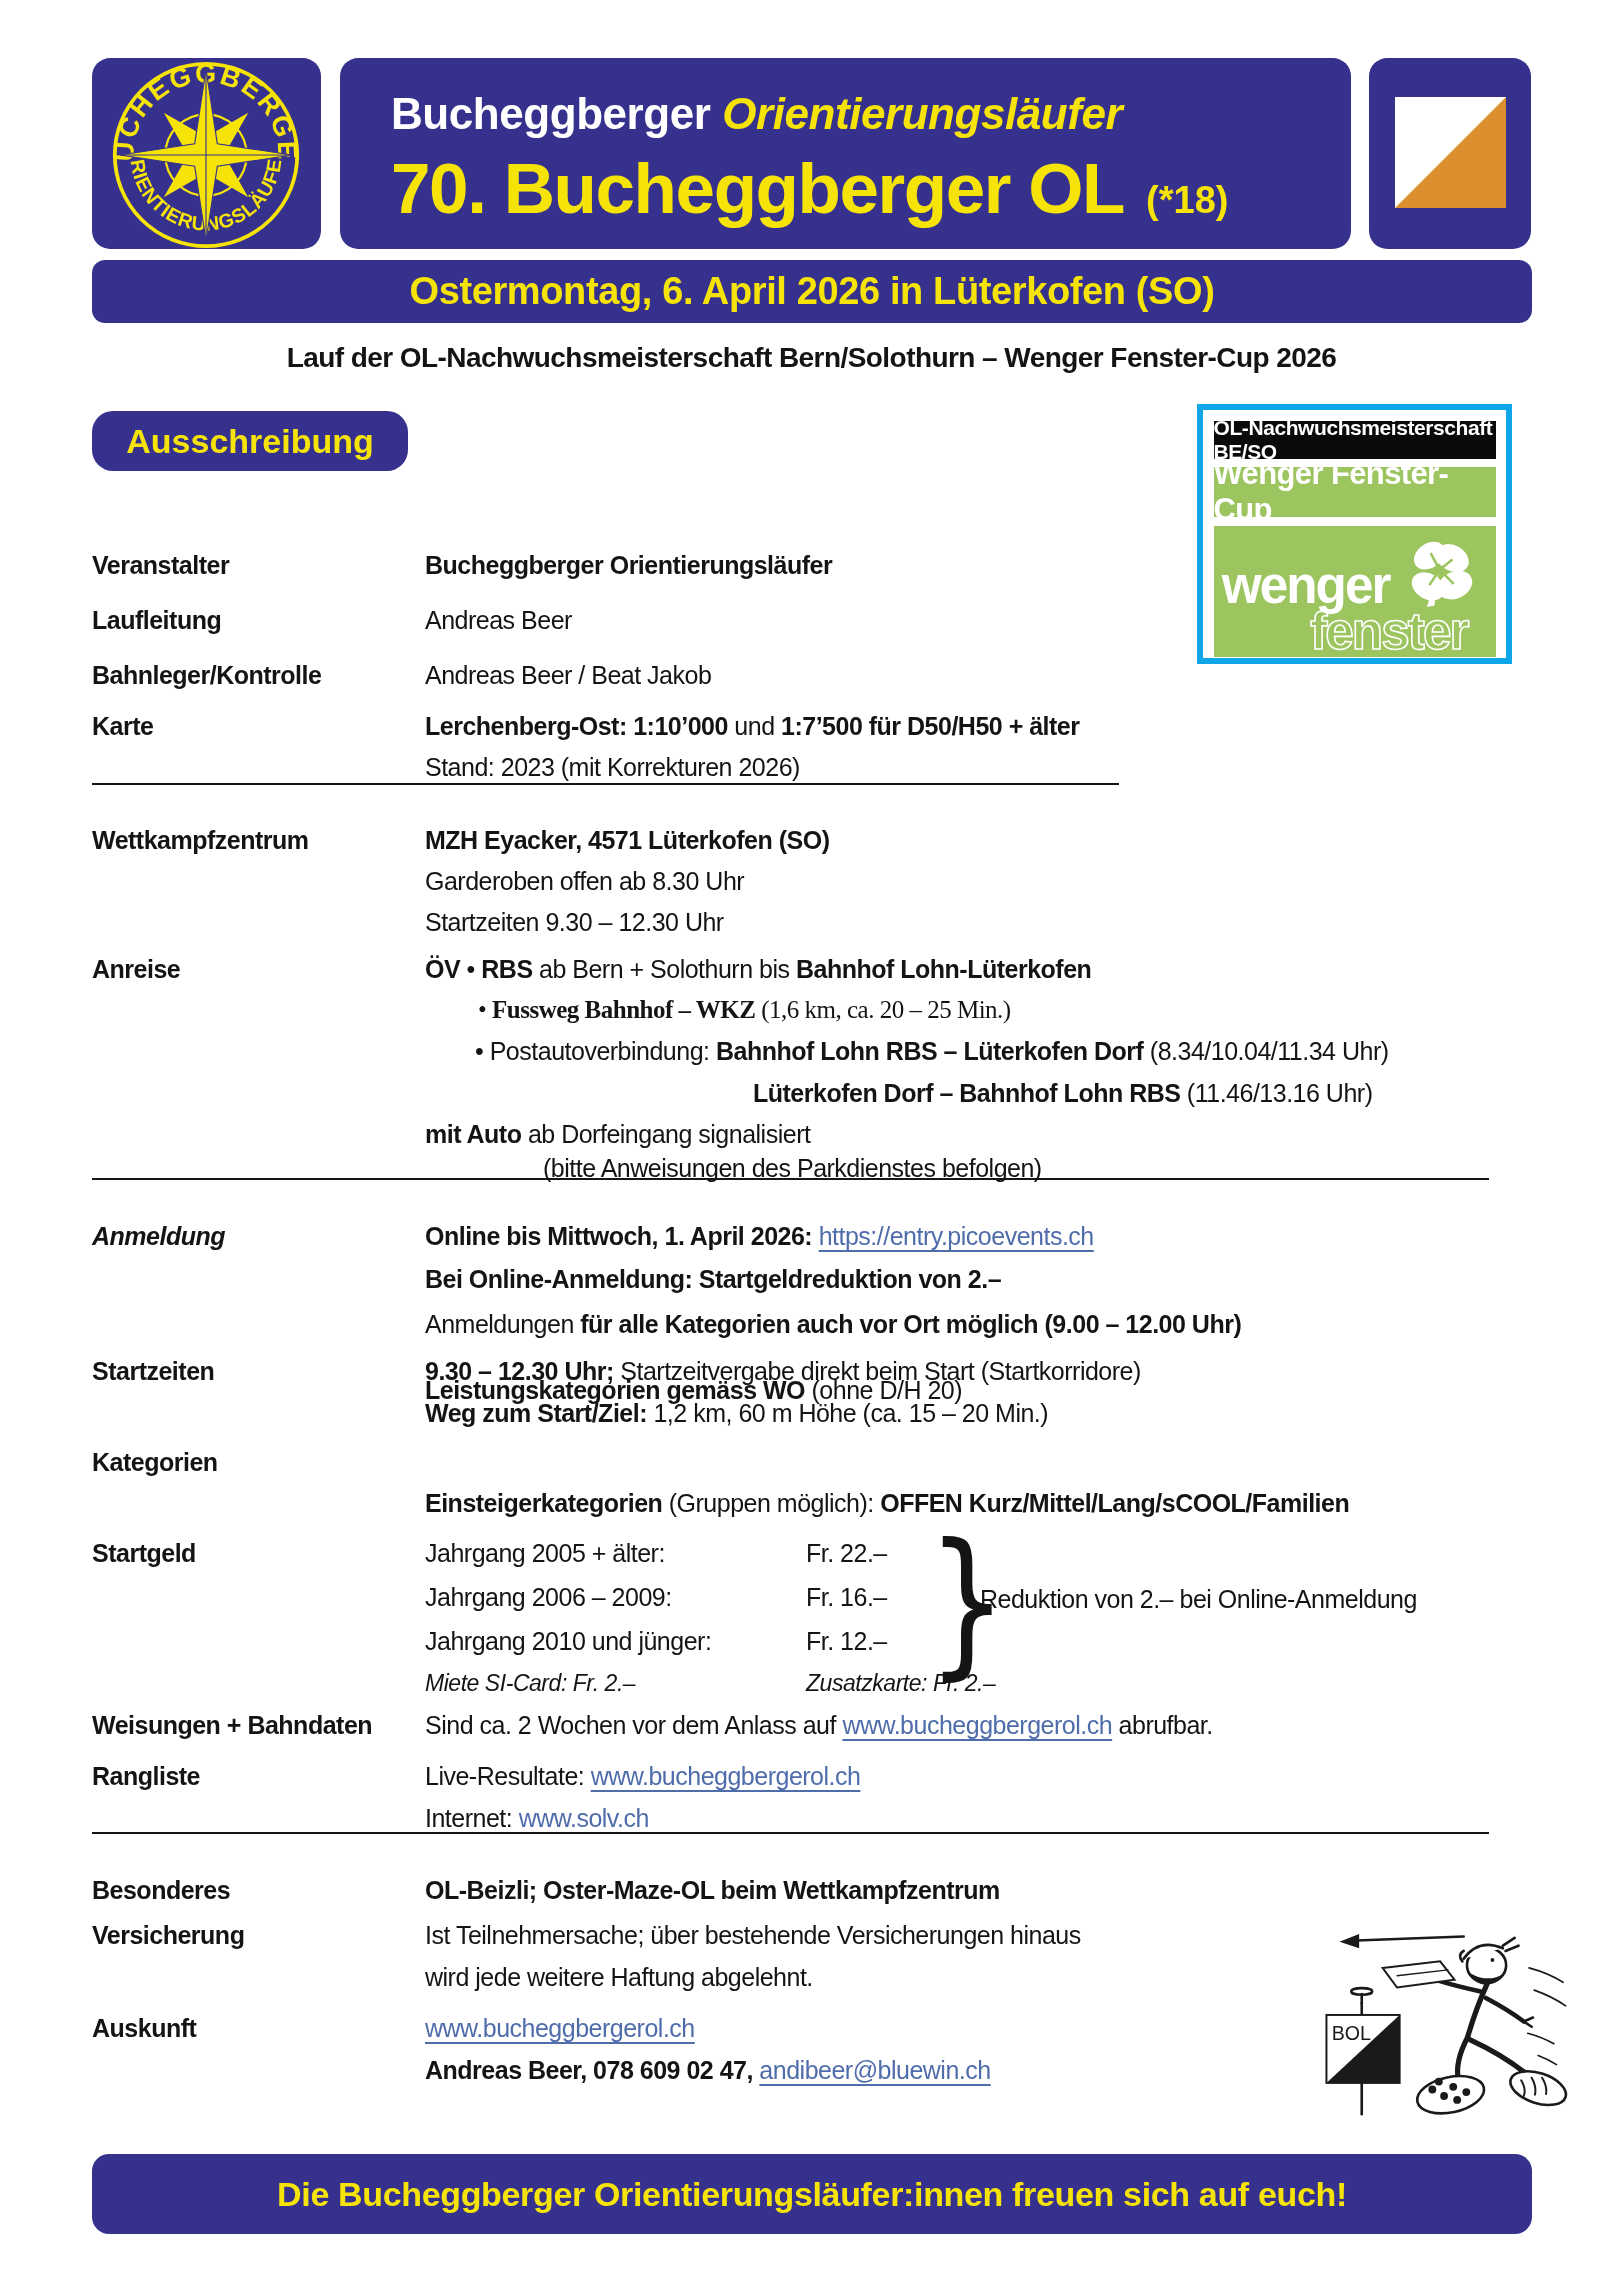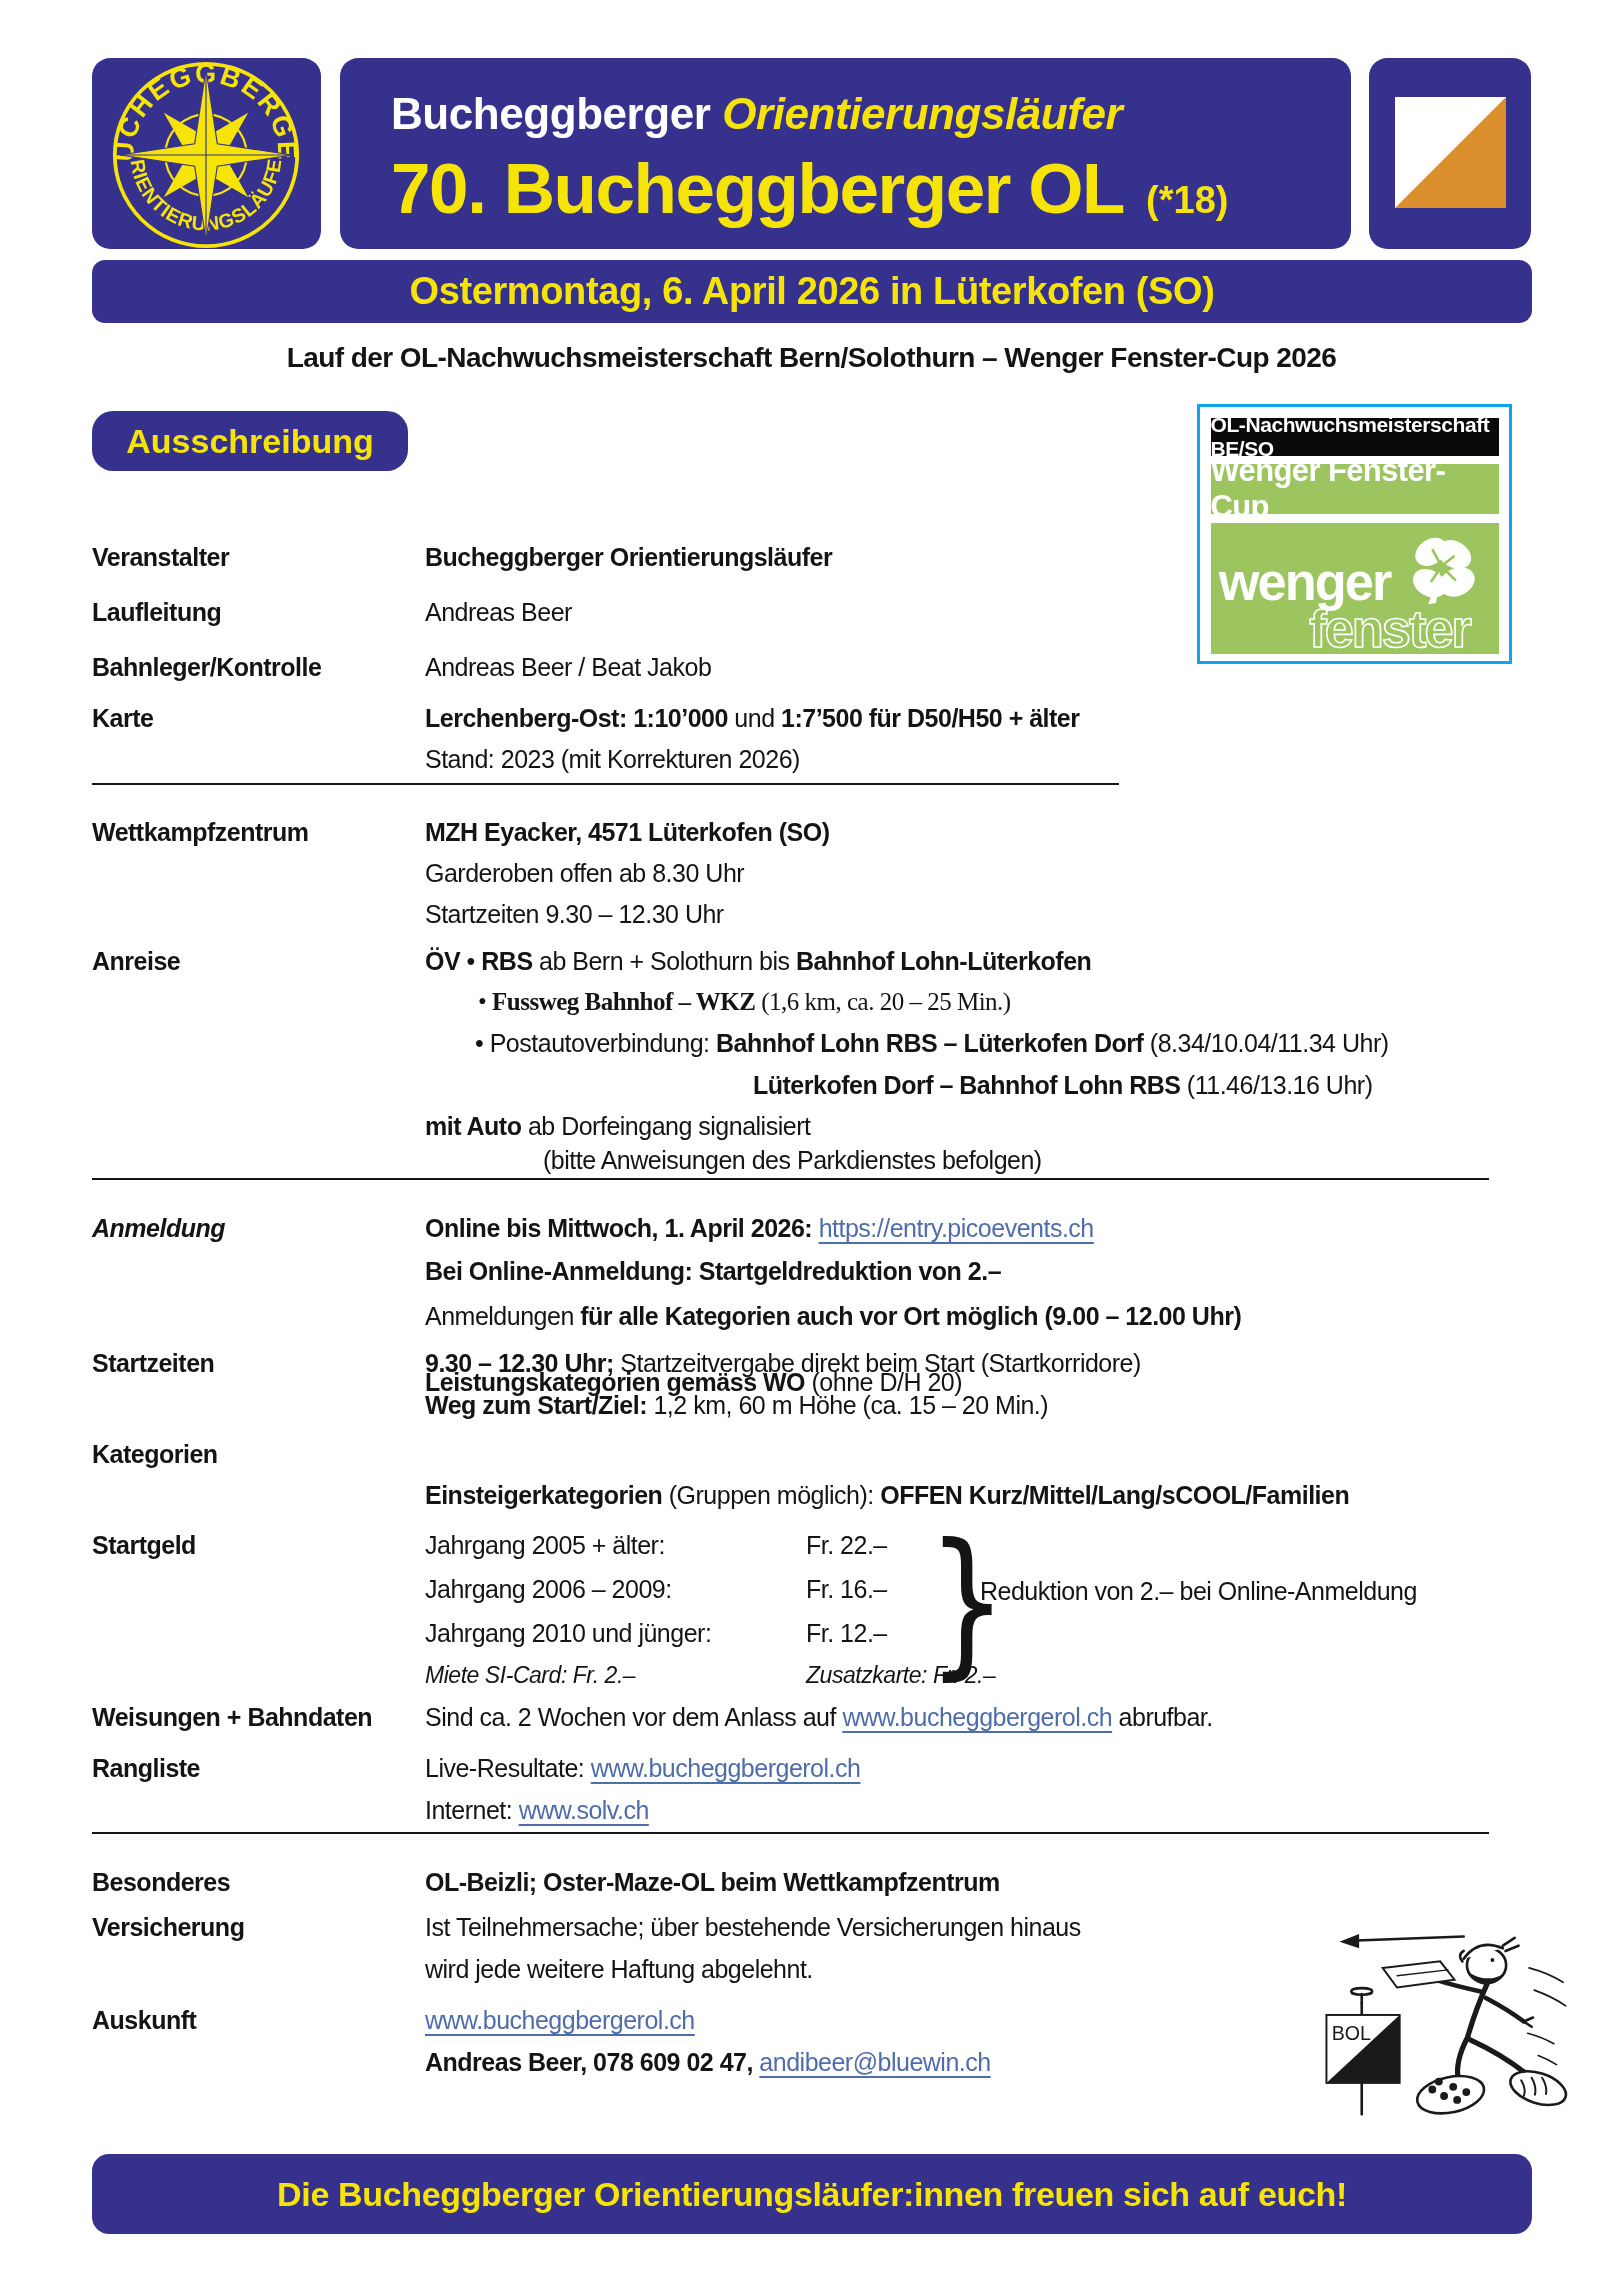--- a/index.html
+++ b/index.html
@@ -1,39 +1,39 @@
 <!DOCTYPE html>
 <html style="font-size:10.5px"><head>
 <meta charset="utf-8">
 <style>
   html,body{margin:0;padding:0;background:#e8e8e8;}
   #page{position:relative;width:1623px;height:2295px;background:#ffffff;overflow:hidden;
         font-family:"Liberation Sans","DejaVu Sans",sans-serif;color:#111;}
   .bluebox{position:absolute;background:#37318E;border-radius:18.3px;}
-  .line{position:absolute;white-space:nowrap;font-size:25px;letter-spacing:-0.02em;color:#141414;}
+  .line{position:absolute;white-space:nowrap;font-size:25px;letter-spacing:-0.02em;color:#141414;margin-top:8px;}
   .label{font-weight:bold;}
   .it{font-style:italic;}
   .rule{position:absolute;height:2px;background:#161616;}
   .link{color:#4F6CAB;text-decoration:underline;text-decoration-thickness:2px;text-underline-offset:4.6px;}
   .hdr-line1{position:absolute;left:51px;top:31px;font-size:44px;font-weight:bold;letter-spacing:-0.01em;}
   .hdr-line1 .w{color:#ffffff;}
   .hdr-line1 .y{color:#F6E409;font-style:italic;}
   .hdr-line2{position:absolute;left:51px;top:90px;color:#F6E409;font-weight:bold;}
   .hdr-line2 .big{font-size:71px;letter-spacing:-0.02em;}
   .hdr-line2 .small{font-size:38px;margin-left:22px;}
   .datebar{position:absolute;left:92px;top:260px;width:1440px;height:63px;background:#37318E;border-radius:13px;
            display:flex;align-items:center;justify-content:center;}
   .datebar span{color:#F6E409;font-size:38px;font-weight:bold;letter-spacing:-0.01em;}
   .subtitle{position:absolute;left:0;top:342px;width:1623px;text-align:center;font-size:28px;font-weight:bold;
             letter-spacing:-0.02em;color:#141414;}
   .badge{position:absolute;left:92px;top:411px;width:316px;height:60px;background:#37318E;border-radius:21px;
          display:flex;align-items:center;justify-content:center;}
   .badge span{color:#F6E409;font-size:34px;font-weight:bold;}
   .sponsor{position:absolute;left:1197px;top:404px;width:315px;height:260px;background:#ffffff;
-           border:3px solid #0ea5e9;box-sizing:border-box;padding:10.5px;}
+           border:6px solid #0ea5e9;box-sizing:border-box;padding:10.5px;}
   .sp-black{height:38px;background:#0a0a0a;display:flex;align-items:center;justify-content:center;margin-bottom:8.5px;}
   .sp-black span{color:#ffffff;font-size:21px;font-weight:600;letter-spacing:-0.02em;}
   .sp-green{height:50px;background:#9CC45F;display:flex;align-items:center;justify-content:center;margin-bottom:8.5px;}
   .sp-green span{color:#ffffff;font-size:31px;font-weight:bold;letter-spacing:-0.02em;}
   .sp-logo{height:131px;background:#9CC45F;position:relative;}
   .fee-cat{position:absolute;left:425px;}
   .fee-val{position:absolute;left:806px;}
   .brace{position:absolute;left:917px;top:1510px;font-size:158px;font-weight:400;
          font-family:"DejaVu Sans",sans-serif;transform:scaleX(0.8);color:#141414;}
   .footer{position:absolute;left:92px;top:2154px;width:1440px;height:80px;background:#37318E;border-radius:17px;

